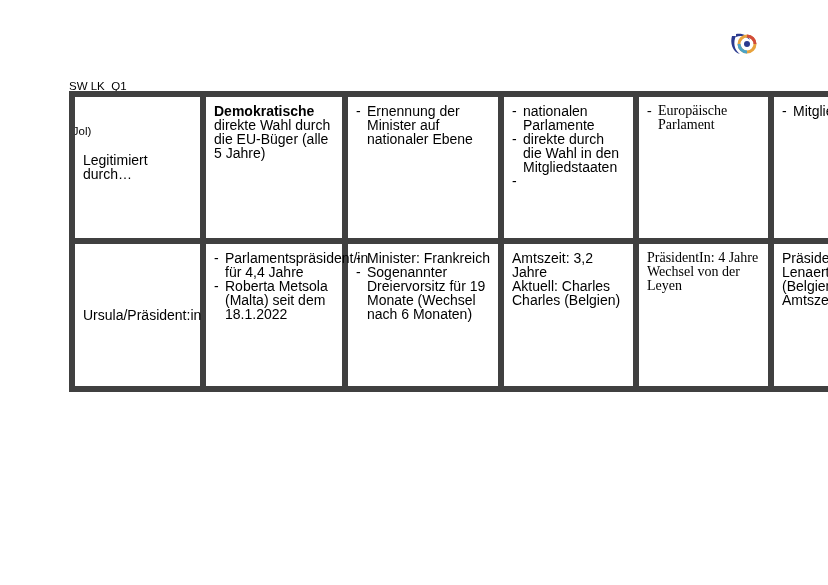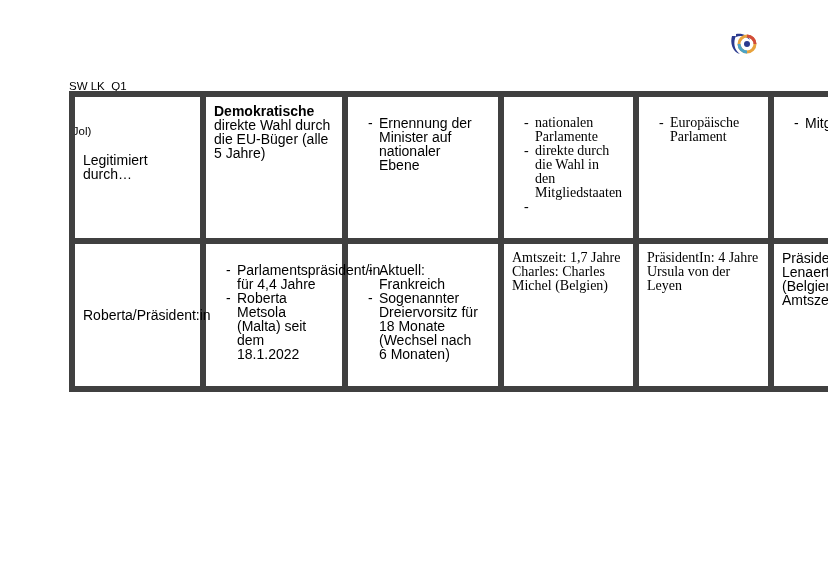--- a/index.html
+++ b/index.html
@@ -48,33 +48,33 @@
   table.doc-table td {
     border: 6px solid #404040;
     vertical-align: top;
     padding: 7px 8px 8px 8px;
     font-size: 14px;
     line-height: 14px;
   }
   .col1 { width: 109px; }
   .col2 { width: 120px; }
   .col3 { width: 134px; }
-  .col4 { width: 113px; font-family: Liberation Serif, serif; }
+  .col4 { width: 113px; }
   .col5 { width: 113px; font-family: Liberation Serif, serif; }
   .col6 { width: 114px; }
 
   .row1 td { height: 126px; }
   .row2 td { height: 127px; }
 
   .mid-label {
     vertical-align: middle !important;
   }
   ul.dash {
     list-style: none;
-    margin: 12px;
+    margin: 0;
     padding: 0;
   }
   ul.dash li {
     position: relative;
     padding-left: 11px;
     margin: 0;
   }
   ul.dash li::before {
     content: "-";
     position: absolute;
@@ -135,43 +135,43 @@
           </ul>
         </td>
         <td class="col6">
           <ul class="dash">
             <li>Mitgliedstaaten</li>
           </ul>
         </td>
       </tr>
 
       <tr class="row2">
-        <td class="col1 mid-label">Roberta/Präsident:in</td>
+        <td class="col1 mid-label">Ursula/Präsident:in</td>
         <td class="col2">
           <ul class="dash">
             <li>Parlamentspräsident/in für 4,4 Jahre</li>
             <li>Roberta Metsola (Malta) seit dem 18.1.2022</li>
           </ul>
         </td>
         <td class="col3">
           <ul class="dash">
-            <li>Aktuell: Frankreich</li>
-            <li>Sogenannter Dreiervorsitz für 18 Monate (Wechsel nach 6 Monaten)</li>
+            <li>Minister: Frankreich</li>
+            <li>Sogenannter Dreiervorsitz für 19 Monate (Wechsel nach 6 Monaten)</li>
           </ul>
         </td>
         <td class="col4">
           <div class="plain">
-            <p>Amtszeit: 1,7 Jahre</p>
-            <p>Charles: Charles Michel (Belgien)</p>
+            <p>Amtszeit: 3,2 Jahre</p>
+            <p>Aktuell: Charles Charles (Belgien)</p>
           </div>
         </td>
         <td class="col5">
           <div class="plain">
             <p>PräsidentIn: 4 Jahre</p>
-            <p>Ursula von der Leyen</p>
+            <p>Wechsel von der Leyen</p>
           </div>
         </td>
         <td class="col6">
           <div class="plain">
             <p>Präsident: Koen Lenaerts (Belgien)</p>
             <p>Amtszeit: 3 Jahre</p>
           </div>
         </td>
       </tr>
     </tbody>

